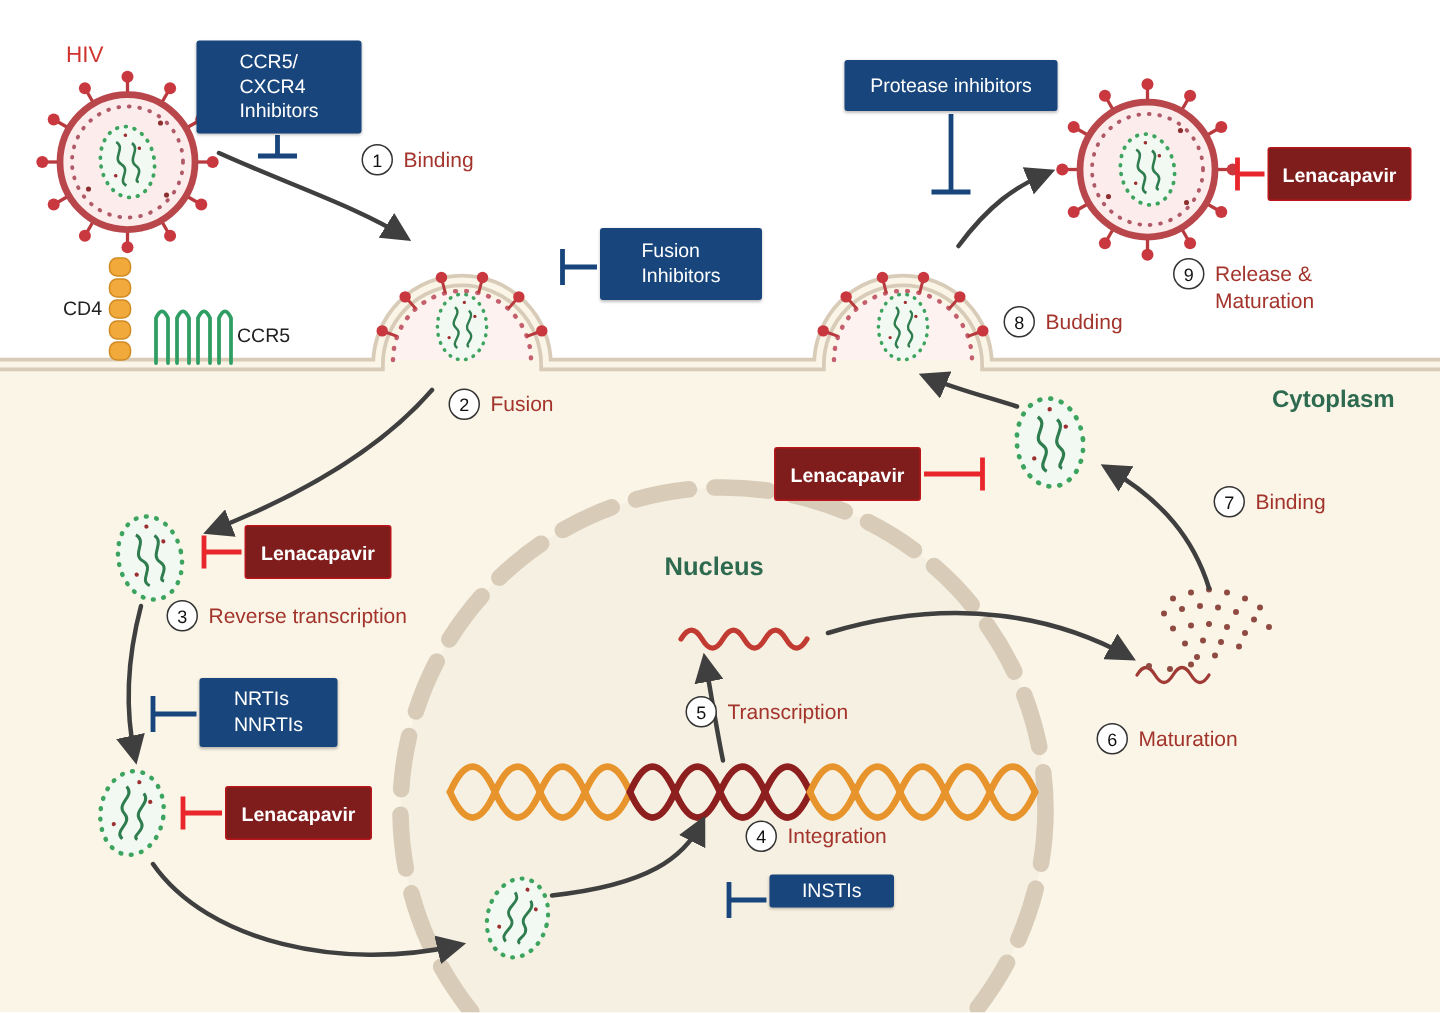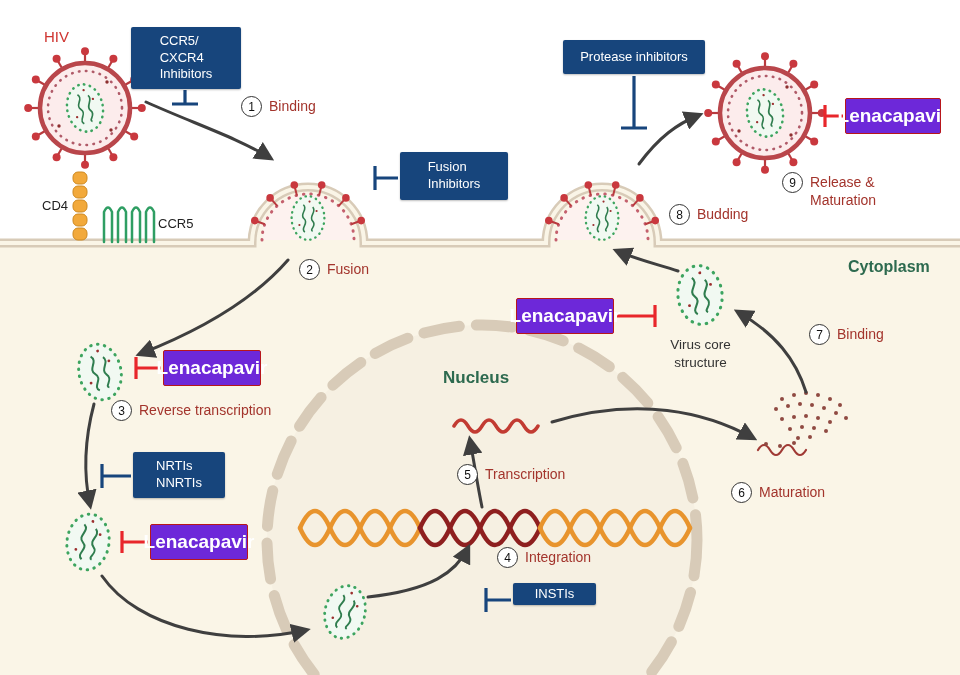--- a/index.html
+++ b/index.html
@@ -3,21 +3,21 @@
 <meta charset="utf-8">
 <style>
   *{margin:0;padding:0;box-sizing:border-box}
   html,body{background:#ffffff}
   body{font-family:"Liberation Sans",sans-serif}
   #stage{position:relative;width:960px;height:675px;background:#ffffff;overflow:hidden}
   #art{position:absolute;left:0;top:0;width:960px;height:675px}
   .box{position:absolute;display:flex;align-items:center;justify-content:center;
        color:#fff;white-space:pre-line;border-radius:2px}
   .box.navy{background:#17457c;font-size:13px;line-height:1.28;box-shadow:0 1px 2px rgba(0,0,0,.25)}
-  .box.red{background:#6d28d9;font-size:19px;font-weight:bold;border:1.5px solid #b8161b}
+  .box.red{background:#7f1d1d;font-size:13px;font-weight:bold;border:1.5px solid #b8161b}
   .step{position:absolute;display:flex;align-items:flex-start;gap:7px}
   .step-num{width:21px;height:21px;border:1.5px solid #333;border-radius:50%;background:#fff;
             display:flex;align-items:center;justify-content:center;font-size:12px;color:#111;flex:0 0 auto}
   .step-label{color:#a3342c;font-size:14px;line-height:1.25;white-space:pre-line;padding-top:2px}
   .lbl{position:absolute;white-space:pre-line}
   .lbl.red{color:#cf3430;font-size:15px}
   .lbl.black{color:#222;font-size:13px}
   .lbl.green{color:#2d6a4f;font-size:16px;font-weight:bold}
   .lbl.center{text-align:center}
 </style>
@@ -251,16 +251,14 @@
     <span class="step-num">9</span>
     <span class="step-label">Release &amp;
 Maturation</span>
   </div>
 
   <div class="lbl red" style="left:44px;top:28px">HIV</div>
   <div class="lbl black" style="left:42px;top:198px">CD4</div>
   <div class="lbl black" style="left:158px;top:216px">CCR5</div>
   <div class="lbl green" style="left:848px;top:258px">Cytoplasm</div>
   <div class="lbl green" style="left:443px;top:368px;font-size:17px">Nucleus</div>
-  <div class="lbl black center" style="left:648px;top:336px;width:105px;font-size:13.5px;line-height:1.3;color:#333">Virus core
-structure</div>
 
 </div>
 
 </body></html>

